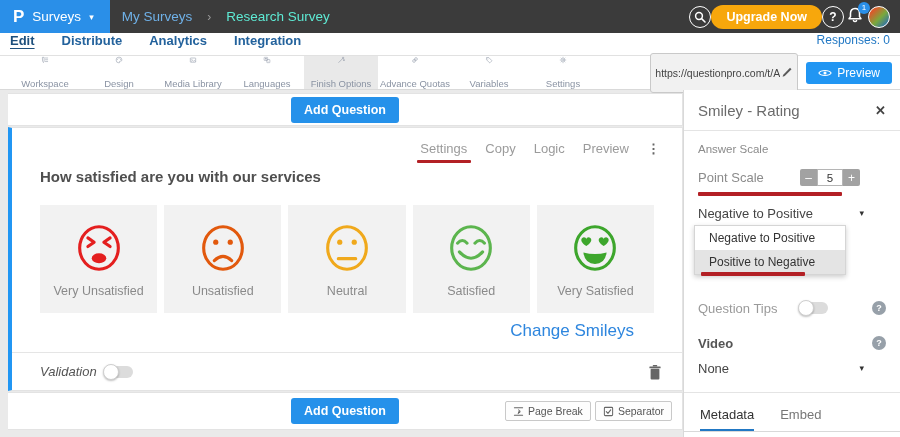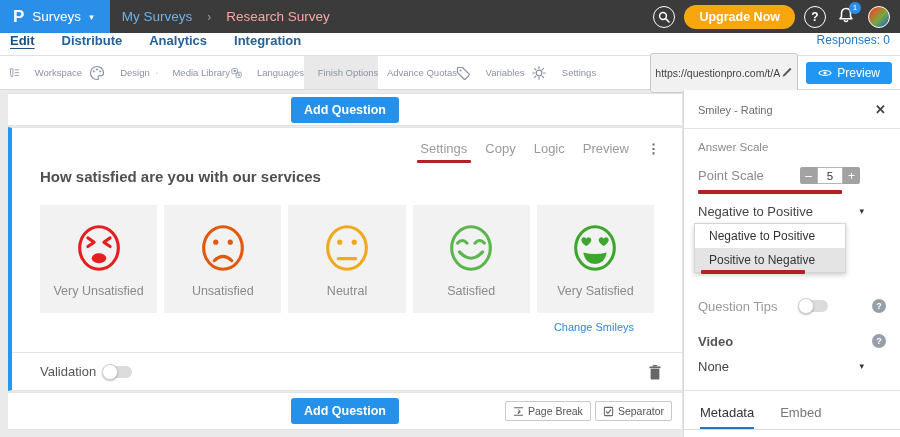--- a/index.html
+++ b/index.html
@@ -9,22 +9,22 @@
   
   .topbar { height:33px; background:#3b3b3b; display:flex; align-items:center; }
   .brand { height:33px; background:#2a8fe8; display:flex; align-items:center; gap:8px;
     padding:0 16px 0 13px; color:#fff; cursor:pointer; }
   .brand .logo { font-size:17px; font-weight:bold; color:#fff; }
   .brand .prod { font-size:13.5px; }
   .caret { font-size:9px; color:#fff; }
   .crumbs { display:flex; align-items:center; gap:15px; margin-left:12px; font-size:13.5px; }
   .crumb-parent { color:#6fb1e8; cursor:pointer; }
   .crumb-sep { color:#9a9a9a; font-size:12px; }
-  .crumb-current { color:#fca5a5; }
-  .top-right { margin-left:auto; display:flex; align-items:center; gap:9px; padding-right:10px; }
+  .crumb-current { color:#5eead4; }
+  .top-right { margin-left:auto; display:flex; align-items:center; padding-right:10px; }
   .circle-icon { width:22px; height:22px; border:1.6px solid #fff; border-radius:50%;
     display:flex; align-items:center; justify-content:center; color:#fff; font-size:12px;
     font-weight:bold; cursor:pointer; }
   .upgrade { background:#f7a70c; color:#fff; font-size:12.5px; font-weight:bold;
     border:none; border-radius:12px; padding:5px 15px; cursor:pointer; }
   .bell-wrap { position:relative; width:24px; height:24px; cursor:pointer; }
   .badge { position:absolute; top:-3px; right:-2px; background:#2a8fe8; color:#fff;
     font-size:8px; width:12px; height:12px; border-radius:50%; display:flex;
     align-items:center; justify-content:center; }
   .avatar { width:22px; height:22px; border-radius:50%; border:1.6px solid #fff;
@@ -33,22 +33,22 @@
   
   .subnav { height:23px; background:#fff; border-bottom:1px solid #e1e1e1;
     display:flex; align-items:flex-start; gap:27px; padding:0 10px; font-size:13px; }
   .subnav a { color:#23629c; font-weight:bold; text-decoration:none; cursor:pointer; }
   .subnav a.active { color:#1d4f7c; text-decoration:underline; text-underline-offset:3px; }
   .responses { margin-left:auto; color:#2178c4; font-size:12px; }
 
   
   .toolbar { height:34px; background:#fff; border-bottom:1px solid #d9d9d9;
     display:flex; align-items:stretch; padding-left:8px; }
-  .tool { width:74px; display:flex; align-items:center;
-    justify-content:center; gap:14px; cursor:pointer; }
+  .tool { width:74px; display:flex; flex-direction:column; align-items:center;
+    justify-content:flex-end; gap:14px; cursor:pointer; }
   .tool svg { display:block; }
   .tool .tlabel { font-size:9.5px; color:#8a93a3; white-space:nowrap; }
   .tool.active { background:#e9e9e9; }
   .url-box { margin-left:auto; align-self:center; width:148px; height:40px;
     background:#f1f1f1; border:1px solid #c9c9c9; border-radius:3px; display:flex;
     align-items:center; padding:0 4px; }
   .url-box input { flex:1; min-width:0; border:none; background:transparent;
     font-size:10.5px; color:#444; outline:none; font-family:"Liberation Sans",sans-serif; }
   .preview-btn { margin:0 8px; align-self:center; height:22px; background:#2196f3;
     color:#fff; border:none; border-radius:3px; font-size:12px; display:flex;
@@ -69,43 +69,43 @@
   .qtab .red-underline { position:absolute; left:-3px; right:-4px; bottom:-7px;
     height:3.5px; background:#b32025; border-radius:1px; }
   .qmenu-dots { color:#666; font-weight:bold; font-size:13px; cursor:pointer; }
   .qtitle { font-size:15px; font-weight:bold; color:#4f4f4f; margin:12px 0 0 28px; }
   .smiley-row { display:flex; gap:7px; margin:20px 28px 0 28px;text-align:right; }
   .smiley-card { flex:1; background:#f2f2f2; height:108px; display:flex;
     flex-direction:column; align-items:center; justify-content:center; gap:6px;
     cursor:pointer; }
   .smiley-card .slabel { font-size:12.5px; color:#8a8a8a; }
   .change-row { display:flex; justify-content:flex-end; padding:8px 48px 0 0; }
-  .change-link { color:#2e86de; font-size:11px; text-decoration:none; cursor:pointer; }
+  .change-link { color:#2e86de; font-size:17px; text-decoration:none; cursor:pointer; }
   .validation-row { margin-top:auto; border-top:1px solid #e5e5e5; height:38px;
     display:flex; align-items:center; padding:0 20px 0 28px; }
-  .validation-row .vlabel { font-size:13px; color:#555; margin-right:8px; }
+  .validation-row .vlabel { font-size:13px; color:#555; margin-right:8px;font-style:italic; }
   .toggle { width:28px; height:12px; background:#dcdcdc; border-radius:6px;
     position:relative; cursor:pointer; }
   .toggle .knob { position:absolute; left:-2px; top:-2px; width:16px; height:16px;
     background:#fff; border:1px solid #cfcfcf; border-radius:50%;
     box-shadow:0 1px 2px rgba(0,0,0,.25); }
   .trash { margin-left:auto; cursor:pointer; }
   .addq-bar2 { background:#fff; border:1px solid #e3e3e3; border-left:none; margin-top:1px;
     height:38px; display:flex; align-items:center; justify-content:center; position:relative; }
   .pb-group { position:absolute; right:10px; top:0; bottom:0; display:flex;
     align-items:center; gap:4px; }
   .mini-btn { background:#fdfdfd; border:1px solid #c9c9c9; border-radius:2px;
     font-size:10.5px; color:#555; padding:3px 7px; display:flex; align-items:center;
     gap:4px; cursor:pointer; }
 
   
   .sidebar { width:217px; background:#fff; border-left:1px solid #d9d9d9;
     padding:12px 14px 0 14px; position:relative; }
   .sb-head { display:flex; align-items:center; }
-  .sb-title { font-size:11px; color:#6b6b6b; }
+  .sb-title { font-size:15px; color:#6b6b6b; }
   .sb-close { margin-left:auto; color:#444; font-size:13px; font-weight:bold; cursor:pointer; }
   .sb-divider { border-top:1px solid #e4e4e4; margin:11px -14px 0 -14px; }
   .sb-label-sm { font-size:11.5px; color:#8b8b8b; margin-top:12px; }
   .pscale-row { display:flex; align-items:center; margin-top:14px; }
   .pscale-label { font-size:13px; color:#8b8b8b; }
   .stepper { margin-left:auto; margin-right:26px; display:flex; }
   .step-btn { width:17px; height:17px; background:#a2a2a2; color:#fff; font-size:12px;
     display:flex; align-items:center; justify-content:center; cursor:pointer; }
   .step-btn.minus { border-radius:2px 0 0 2px; }
   .step-btn.plus { border-radius:0 2px 2px 0; }

